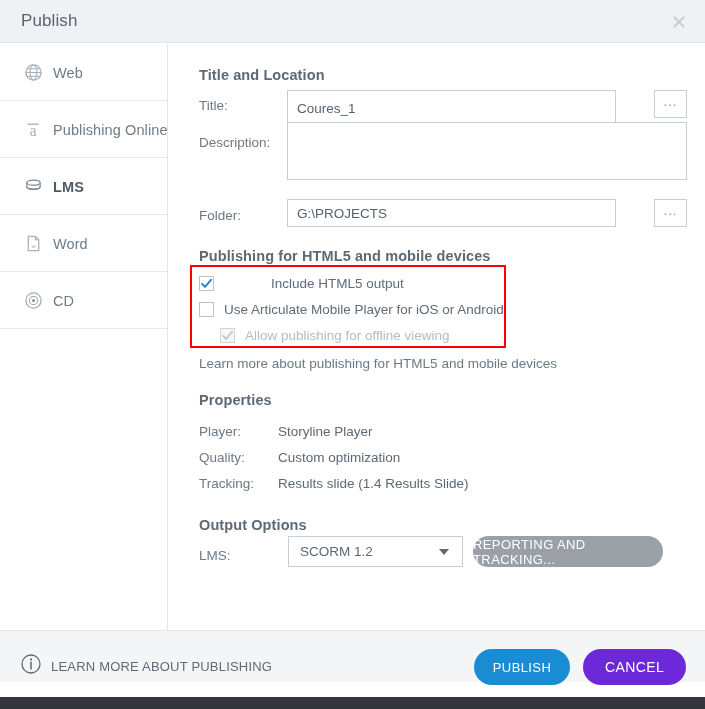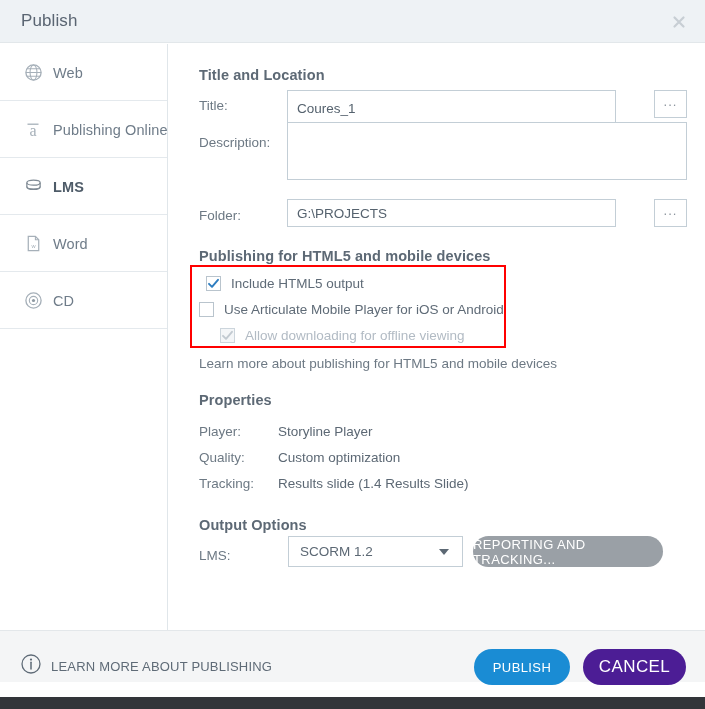--- a/index.html
+++ b/index.html
@@ -393,41 +393,41 @@
 
     <div class="field-label" style="left:31px; top:91px;">Description:</div>
     <textarea class="descbox" style="left: 119px; top: 78px; width: 400px; height: 58px;" placeholder=""></textarea>
 
     <div class="field-label" style="left:31px; top:164px;">Folder:</div>
     <input class="textbox" style="left: 119px; top: 155px; width: 329px; height: 28px;" type="text" placeholder="" value="G:\PROJECTS">
     <div class="browse-btn" style="left:486px; top:155px; width:33px; height:28px;">...</div>
 
     <div class="section-head" style="left:31px; top:204px;">Publishing for HTML5 and mobile devices</div>
 
-    <div class="cbrow" style="left:38px; top:232px;">
+    <div class="cbrow" style="left:31px; top:232px;gap:47px;">
       <span class="cbox">
         <svg width="13" height="13" viewBox="0 0 13 13">
           <path d="M2 6.8 L5 9.8 L11 2.8" fill="none" stroke="#2d7dc0" stroke-width="1.9" stroke-linecap="round" stroke-linejoin="round"></path>
         </svg>
       </span>
       <span class="cb-label">Include HTML5 output</span>
     </div>
 
     <div class="cbrow" style="left:31px; top:258px;">
       <span class="cbox"></span>
       <span class="cb-label">Use Articulate Mobile Player for iOS or Android</span>
     </div>
 
     <div class="cbrow" style="left:52px; top:284px;">
       <span class="cbox disabled">
         <svg width="13" height="13" viewBox="0 0 13 13">
           <path d="M2 6.8 L5 9.8 L11 2.8" fill="none" stroke="#c2cad1" stroke-width="1.9" stroke-linecap="round" stroke-linejoin="round"></path>
         </svg>
       </span>
-      <span class="cb-label disabled">Allow downloading for offline viewing</span>
+      <span class="cb-label disabled">Allow publishing for offline viewing</span>
     </div>
 
     <div class="learnlink" style="left:31px; top:312px;">Learn more about publishing for HTML5 and mobile devices</div>
 
     <div class="section-head" style="left:31px; top:348px;">Properties</div>
 
     <div class="field-label" style="left:31px; top:380px;">Player:</div>
     <div class="value-text" style="left:110px; top:380px;">Storyline Player</div>
 
     <div class="field-label" style="left:31px; top:406px;">Quality:</div>
@@ -458,18 +458,18 @@
           <circle cx="11" cy="11" r="9" fill="none" stroke="#5f6b77" stroke-width="1.3"></circle>
           <circle cx="11" cy="6.6" r="1.1" fill="#5f6b77"></circle>
           <path d="M11 9.2 V16" stroke="#5f6b77" stroke-width="1.5" stroke-linecap="round"></path>
         </svg>
       </span>
       <span class="txt">LEARN MORE ABOUT PUBLISHING</span>
     </div>
 
     <div class="pill" style="left:474px; top:18px; width:96px; height:36px; background:#1a8cd4; font-size:13px;">PUBLISH</div>
 
-    <div class="pill" style="left:583px; top:18px; width:103px; height:36px; background:#4c1d95; font-size:17px;">CANCEL</div>
+    <div class="pill" style="left:583px; top:18px; width:103px; height:36px; background:#6d28d9; font-size:14px;">CANCEL</div>
   </div>
 
   <div class="bottombar"></div>
 
 </div>
 
 </body></html>

